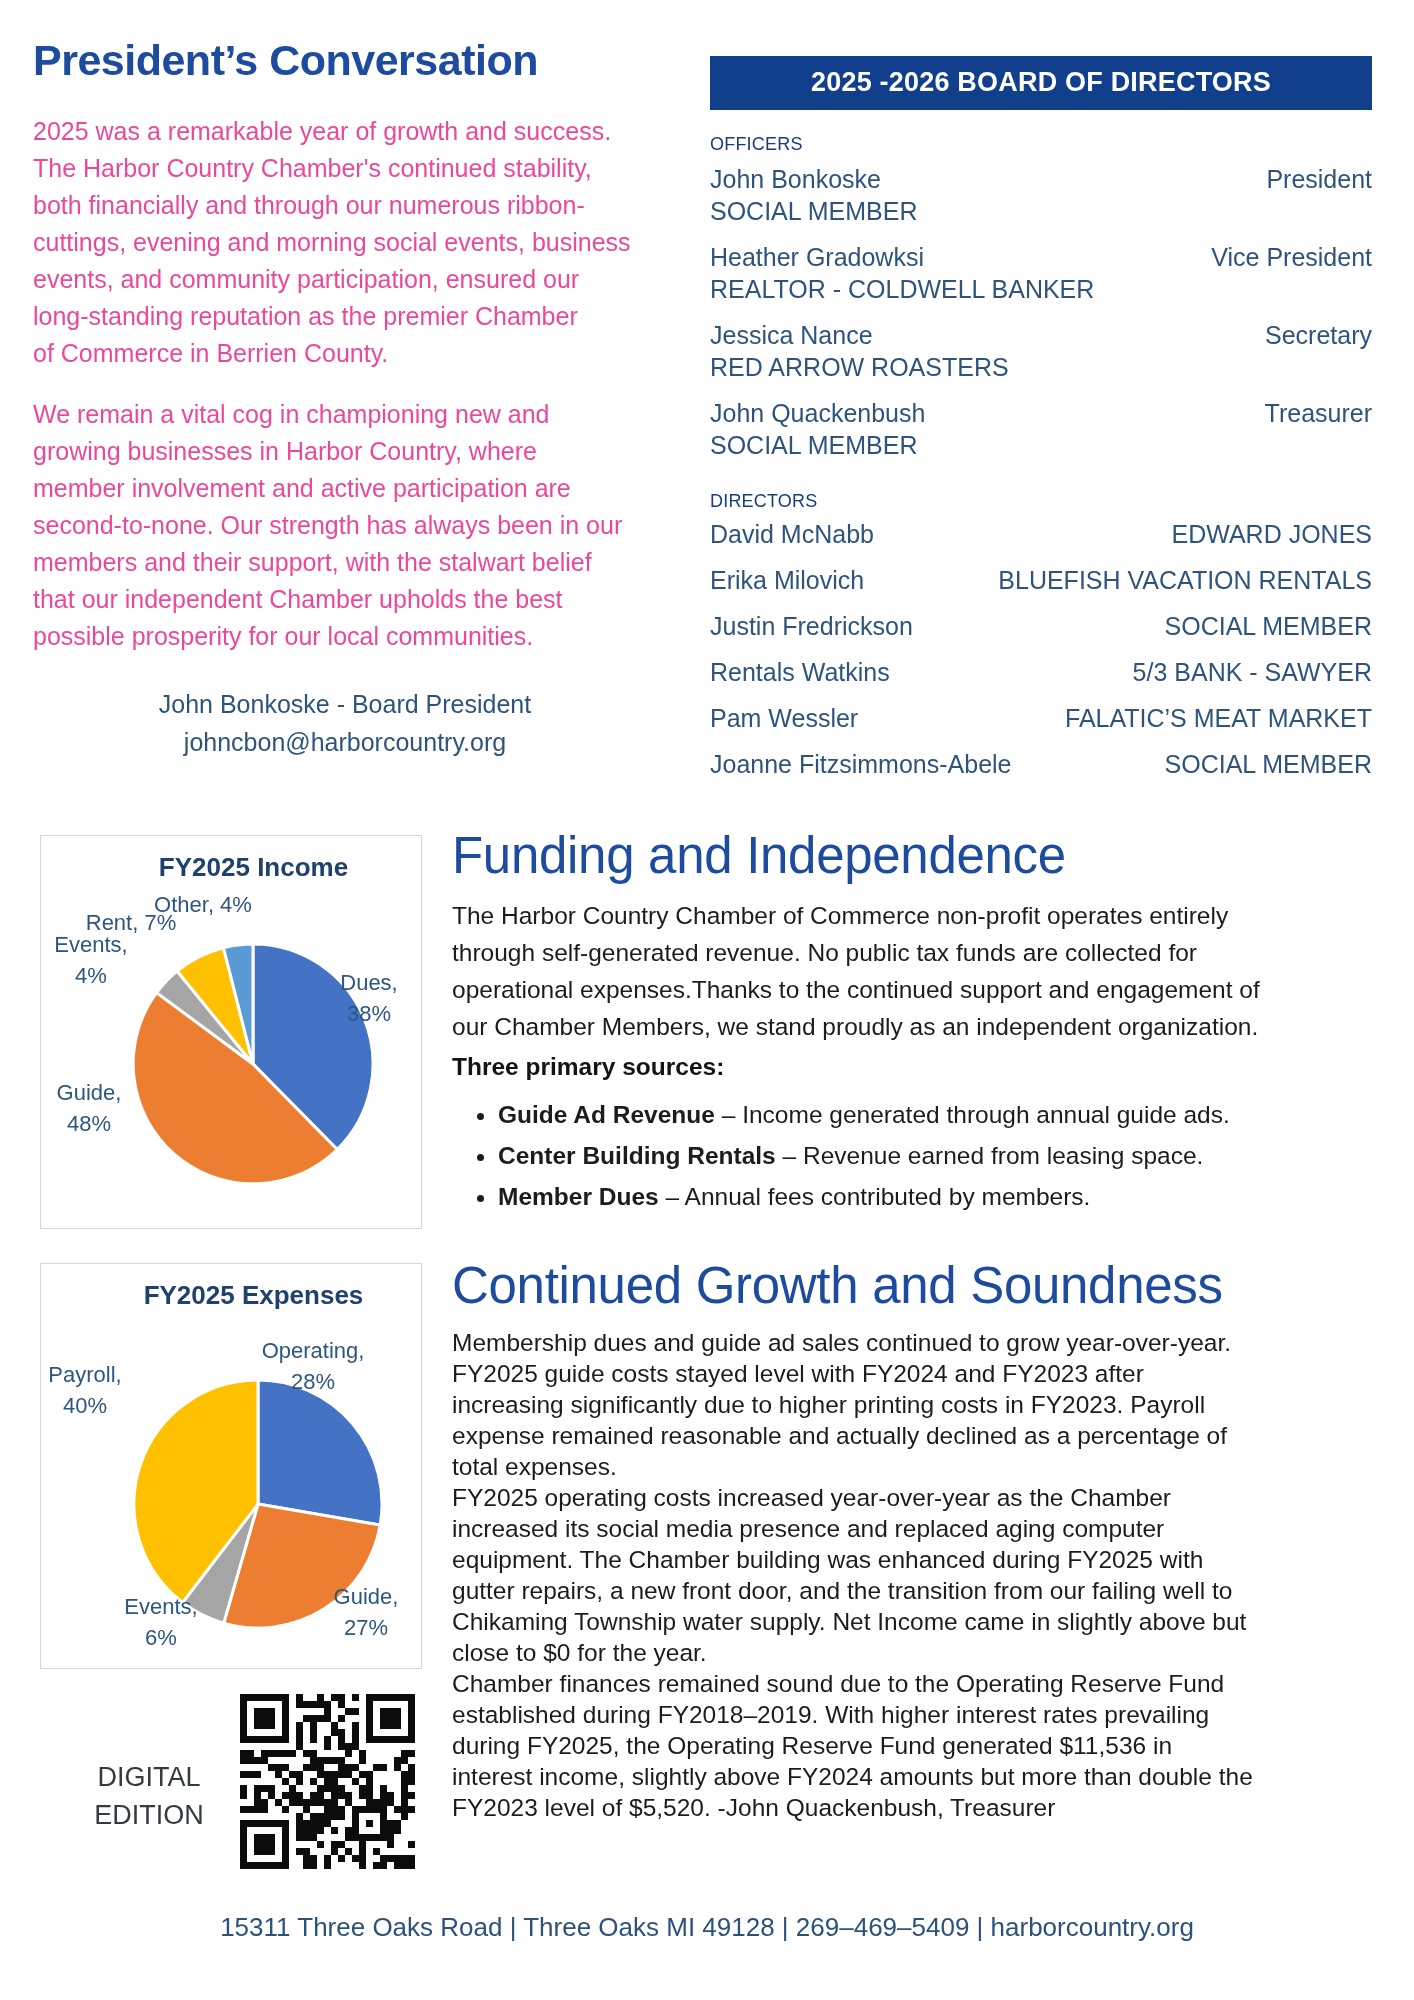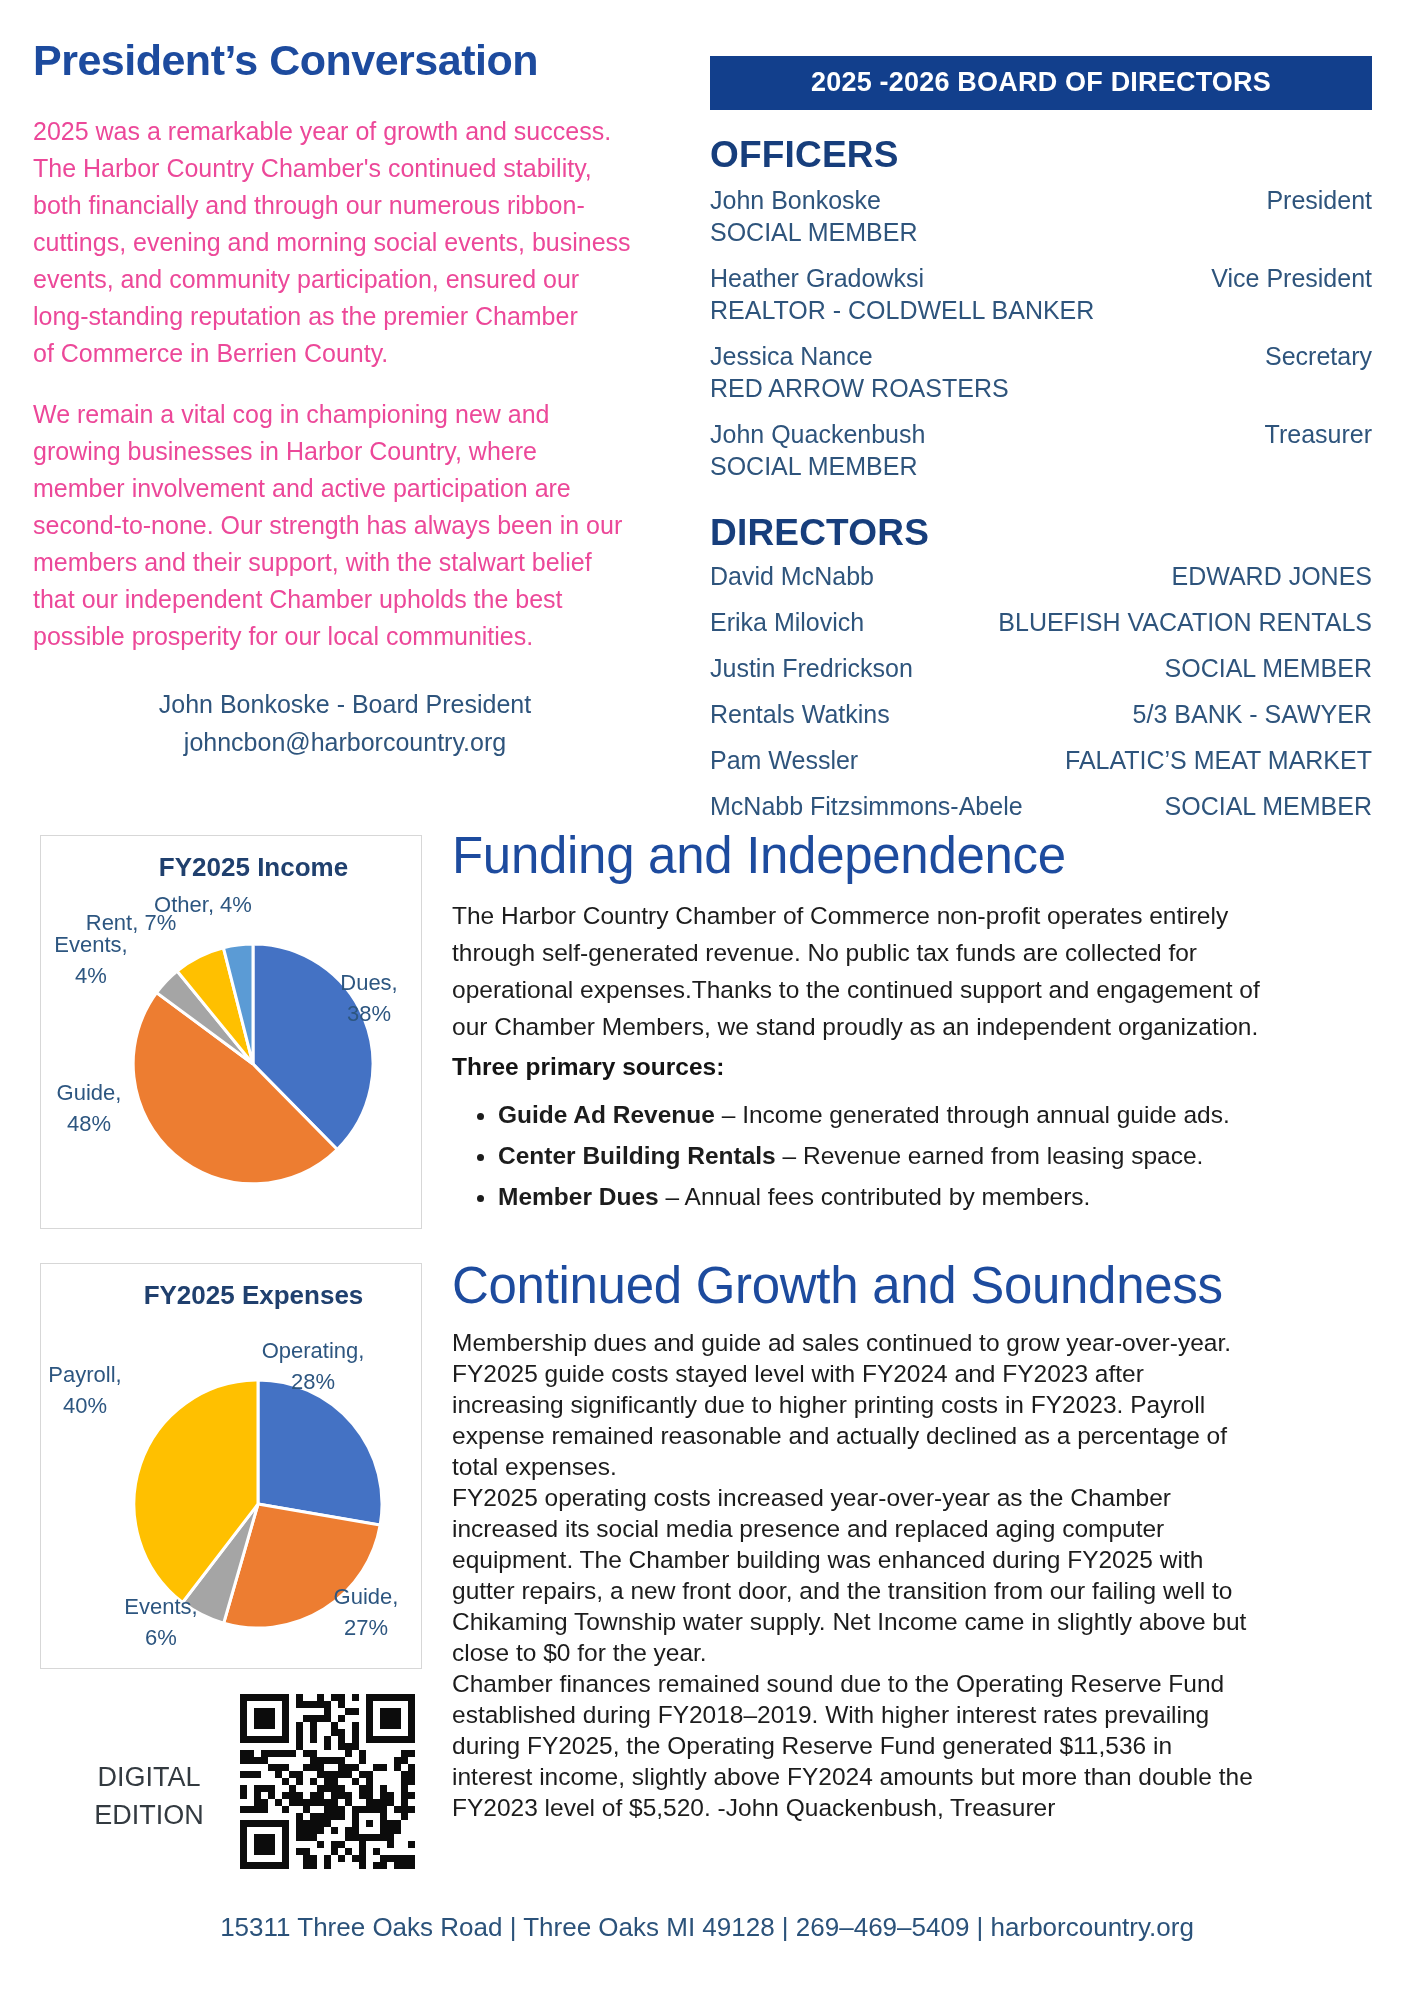--- a/index.html
+++ b/index.html
@@ -11,21 +11,21 @@
   .president { position:absolute; left:33px; top:36px; width:624px; }
   .page-h1 { margin:0 0 28px 0; font-size:43px; font-weight:700; letter-spacing:-0.5px; color:#1d4b9e; }
   .blue-body { margin:0 0 24px 0; font-size:25px; line-height:37px; color:#ec4899; white-space:pre-line; }
   .sig { margin-top:30px;text-align:center; }
   .sig div { font-size:25px; line-height:38px; color:#2e547c; }
 
   
   .board { position:absolute; left:710px; top:56px; width:662px; }
   .banner { background:#123f8c; color:#ffffff; font-size:27px; font-weight:700; text-align:center;
             padding:11px 0 12px 0; letter-spacing:0.2px; }
-  .board-h { margin:24px 0 8px 0; font-size:37px; font-weight:700; color:#173e7c; letter-spacing:0.2px; }
+  .board-h { margin:24px 0 8px 0; font-size:18px; font-weight:400; color:#173e7c; letter-spacing:0.2px; }
   .officer { margin-bottom:14px; font-size:25px; color:#2e547c; line-height:32px; }
   .officer-top { display:flex; justify-content:space-between; }
   .director-row { display:flex; justify-content:space-between; font-size:25px; color:#2e547c;
                   line-height:29px; margin-bottom:17px; }
   .directors-h { margin-top:30px; }
 
   
   .chart-box { position:absolute; left:40px; width:380px; background:#ffffff; border:1.5px solid #d7d7d7; }
   #income-box { top:835px; height:392px; }
   #expenses-box { top:1263px; height:404px; }
@@ -133,21 +133,21 @@
     </div>
     <div class="director-row">
       <span>Rentals Watkins</span>
       <span>5/3 BANK - SAWYER</span>
     </div>
     <div class="director-row">
       <span>Pam Wessler</span>
       <span>FALATIC’S MEAT MARKET</span>
     </div>
     <div class="director-row">
-      <span>McNabb Fitzsimmons-Abele</span>
+      <span>Joanne Fitzsimmons-Abele</span>
       <span>SOCIAL MEMBER</span>
     </div>
   </section>
 
   <div class="chart-box" id="income-box">
     <div class="chart-title">FY2025 Income</div>
   <svg width="380" height="392" class="pie-svg">
         <path d="M212,228 L212.0,108.0 A120,120 0 0 1 296.2,313.5 Z" fill="#4472C4" stroke="#ffffff" stroke-width="3"></path>
         <path d="M212,228 L296.2,313.5 A120,120 0 0 1 115.6,156.6 Z" fill="#ED7D31" stroke="#ffffff" stroke-width="3"></path>
         <path d="M212,228 L115.6,156.6 A120,120 0 0 1 136.1,135.0 Z" fill="#A5A5A5" stroke="#ffffff" stroke-width="3"></path>

